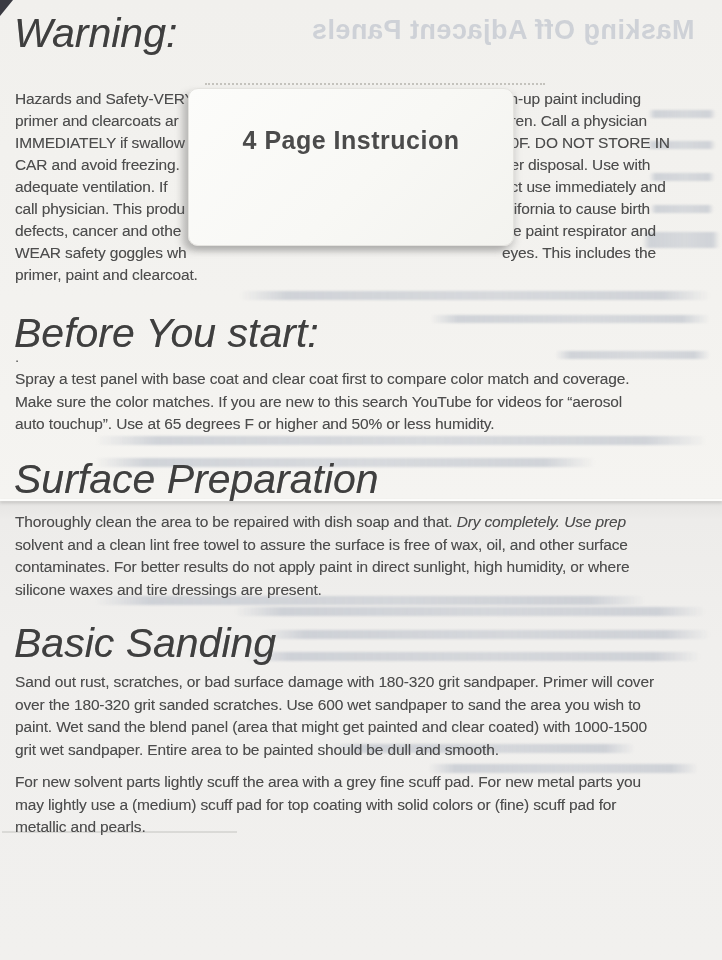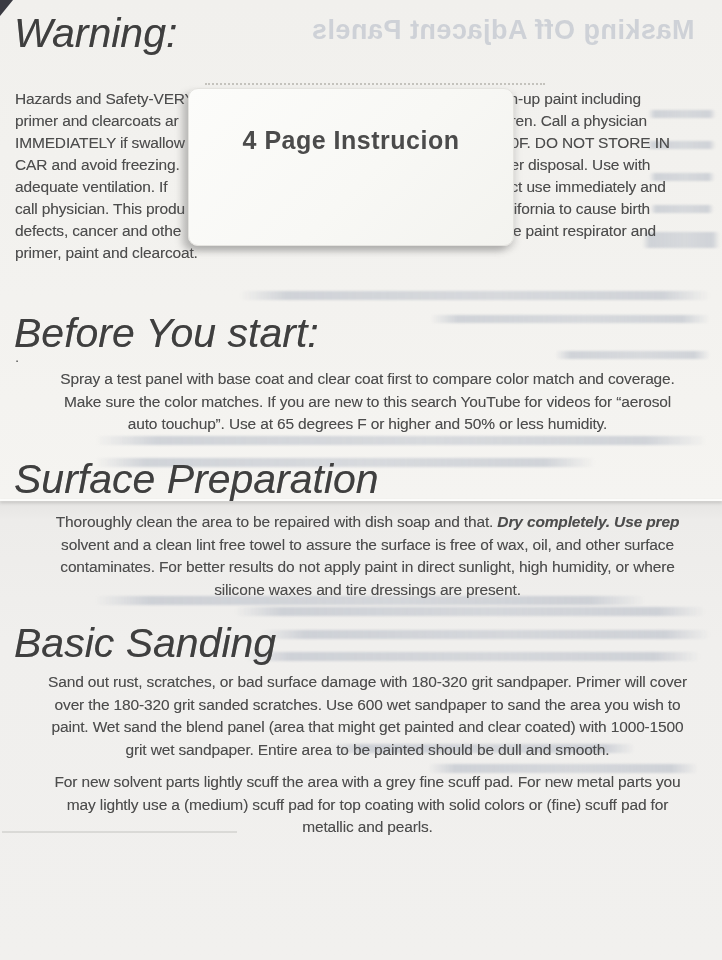--- a/index.html
+++ b/index.html
@@ -50,22 +50,22 @@
     position:absolute; left:14px;
     font-size:41px; font-weight:400; color:#3f3f3f; letter-spacing:0;
     text-shadow:0 0 0.6px rgba(70,70,70,0.45);
     white-space:nowrap;
     font-style:italic;
   }
   .bodytext {
     font-size:15.5px; color:#4d4d4d; letter-spacing:-0.15px;
     text-shadow:0 0 0.5px rgba(85,85,85,0.4);
   }
-  .line { height:22.5px; line-height:22.5px; white-space:nowrap;text-align:center; }
-  .ital { font-style:italic;font-weight:bold; }
+  .line { height:22.5px; line-height:22.5px; white-space:nowrap; }
+  .ital { font-style:italic; }
 
   .occ-wrap { position:absolute; left:15px; top:88px; width:700px; }
   .occ-row { position:relative; height:22px; line-height:22px; white-space:nowrap; }
   .occ-left { position:absolute; left:0; }
   .occ-right { position:absolute; left:487px; }
 
   .perf {
     position:absolute; left:205px; top:83px; width:340px; height:0;
     border-top:2px dotted rgba(158,156,150,0.55);
   }
@@ -143,20 +143,24 @@
       </div>
       <div class="occ-row">
         <span class="occ-left">call physician. This produ</span>
         <span class="occ-right">alifornia to cause birth</span>
       </div>
       <div class="occ-row">
         <span class="occ-left">defects, cancer and othe</span>
         <span class="occ-right">ive paint respirator and</span>
       </div>
       <div class="occ-row">
+        <span class="occ-left">WEAR safety goggles wh</span>
+        <span class="occ-right">eyes. This includes the</span>
+      </div>
+      <div class="occ-row">
         <span class="occ-left">primer, paint and clearcoat.</span>
         <span class="occ-right"></span>
       </div>
     </div>
 
   <div class="perf"></div>
   <div class="label">
     <div class="label-line1">4 Page Instrucion</div>
   </div>
 

